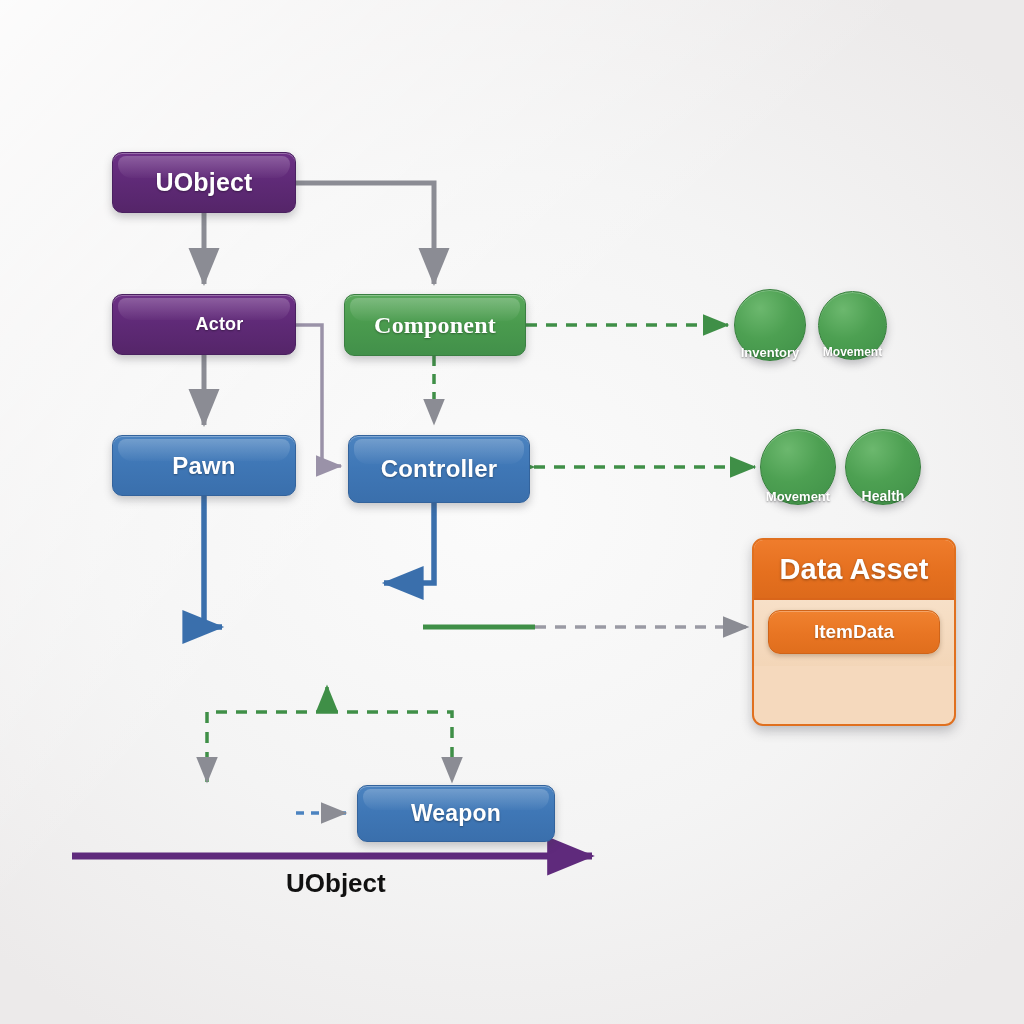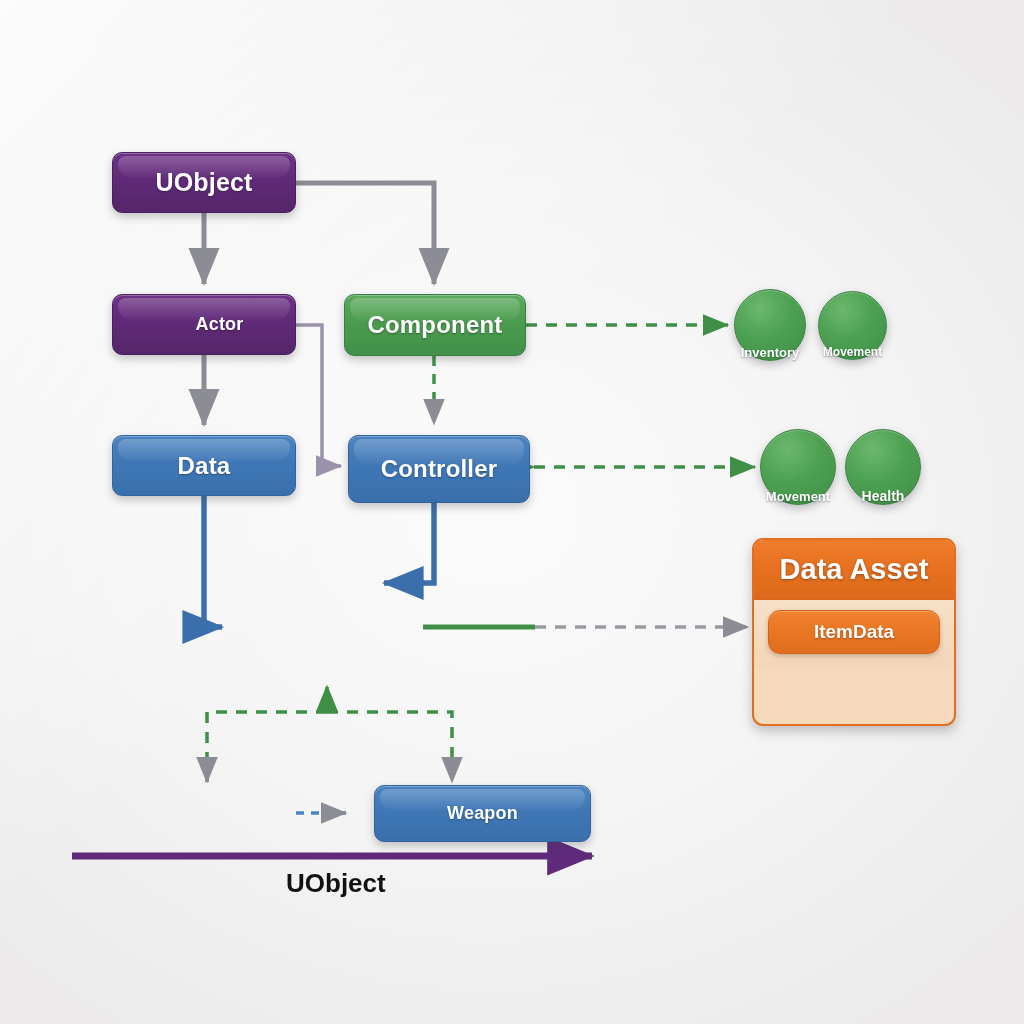--- a/index.html
+++ b/index.html
@@ -54,20 +54,21 @@
   }
   .node span.lbl { position: relative; z-index: 2; }
 
   .purple {
     background: linear-gradient(180deg, #6d3186 0%, #5f2a77 48%, #552569 100%);
     border: 1.5px solid #4a2160;
   }
   .green {
     background: linear-gradient(180deg, #5aa95c 0%, #4a9b4e 48%, #42904a 100%);
     border: 1.5px solid #3a7f42;
+    font-family: Liberation Serif, serif;
   }
   .blue {
     background: linear-gradient(180deg, #4b83c0 0%, #3f77b6 48%, #3a6fac 100%);
     border: 1.5px solid #33639c;
   }
 
   .circle {
     position: absolute;
     box-sizing: border-box;
     border-radius: 50%;
@@ -220,30 +221,30 @@
     <span class="lbl">Actor</span>
   </div>
 
   <div class="node green" style="left:344px; top:294px; width:182px; height:62px; font-size:24px;">
     <span class="cap"></span>
     <span class="lbl">Component</span>
   </div>
 
   <div class="node blue" style="left:112px; top:435px; width:184px; height:61px; font-size:24px;">
     <span class="cap"></span>
-    <span class="lbl">Data</span>
+    <span class="lbl">Pawn</span>
   </div>
 
   <div class="node blue" style="left:348px; top:435px; width:182px; height:68px; font-size:24px;">
     <span class="cap"></span>
     <span class="lbl">Controller</span>
   </div>
 
 
-  <div class="node blue" style="left:374px; top:785px; width:217px; height:57px; font-size:18px;">
+  <div class="node blue" style="left:357px; top:785px; width:198px; height:57px; font-size:23px;">
     <span class="cap"></span>
     <span class="lbl">Weapon</span>
   </div>
 
 
   <div class="circle" style="left:734px; top:289px; width:72px; height:72px; font-size:13px;">
     <span>Inventory</span>
   </div>
   <div class="circle" style="left:818px; top:291px; width:69px; height:69px; font-size:12px;">
     <span>Movement</span>

